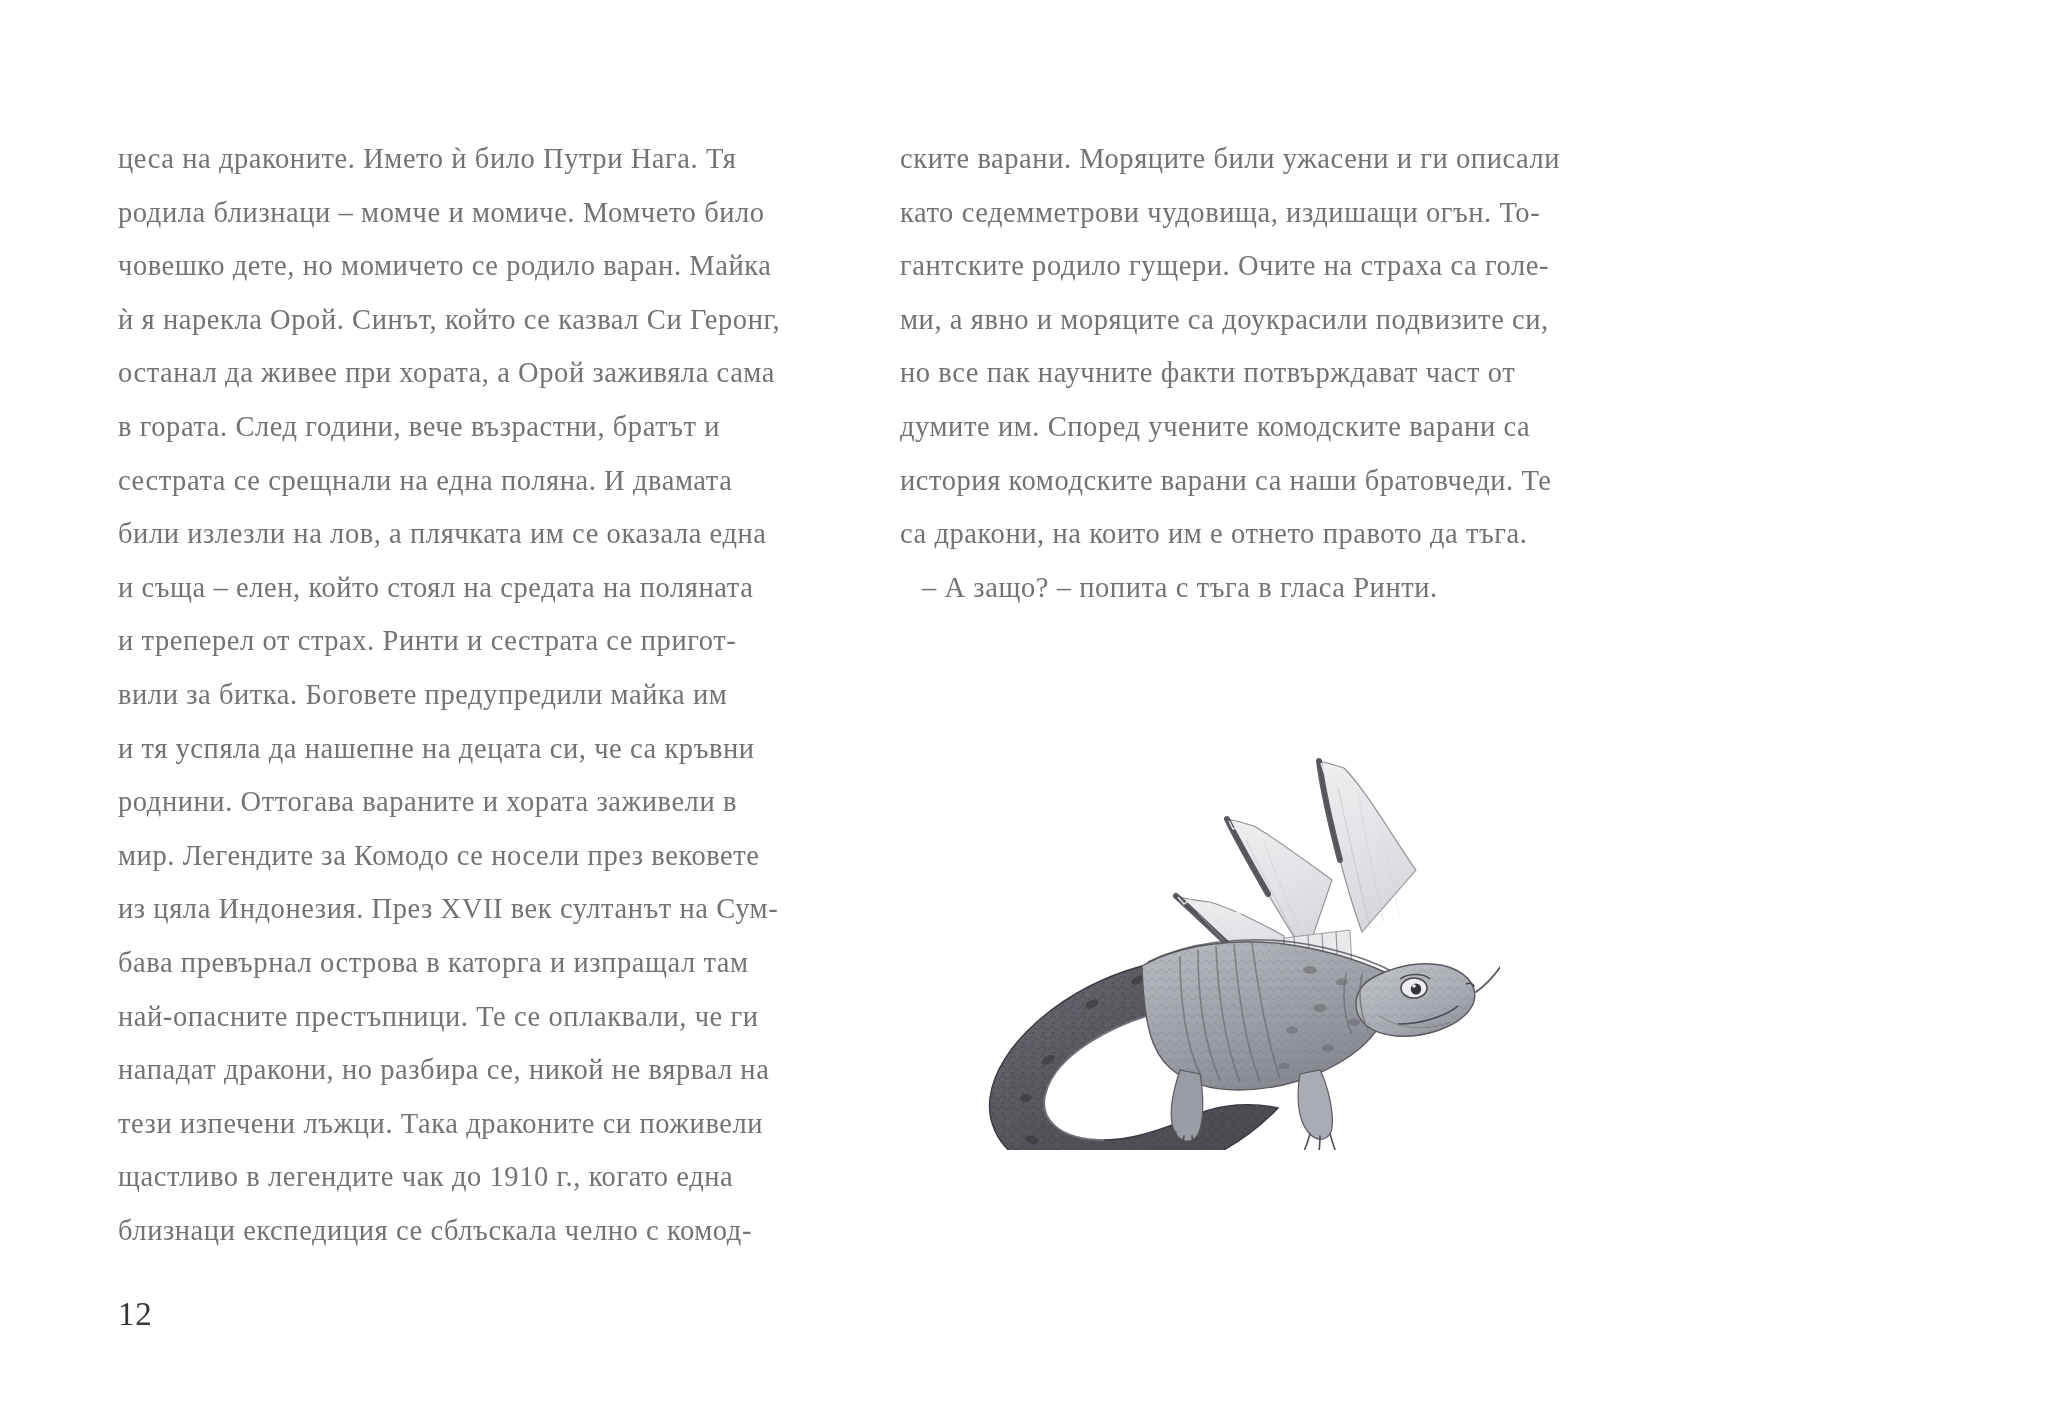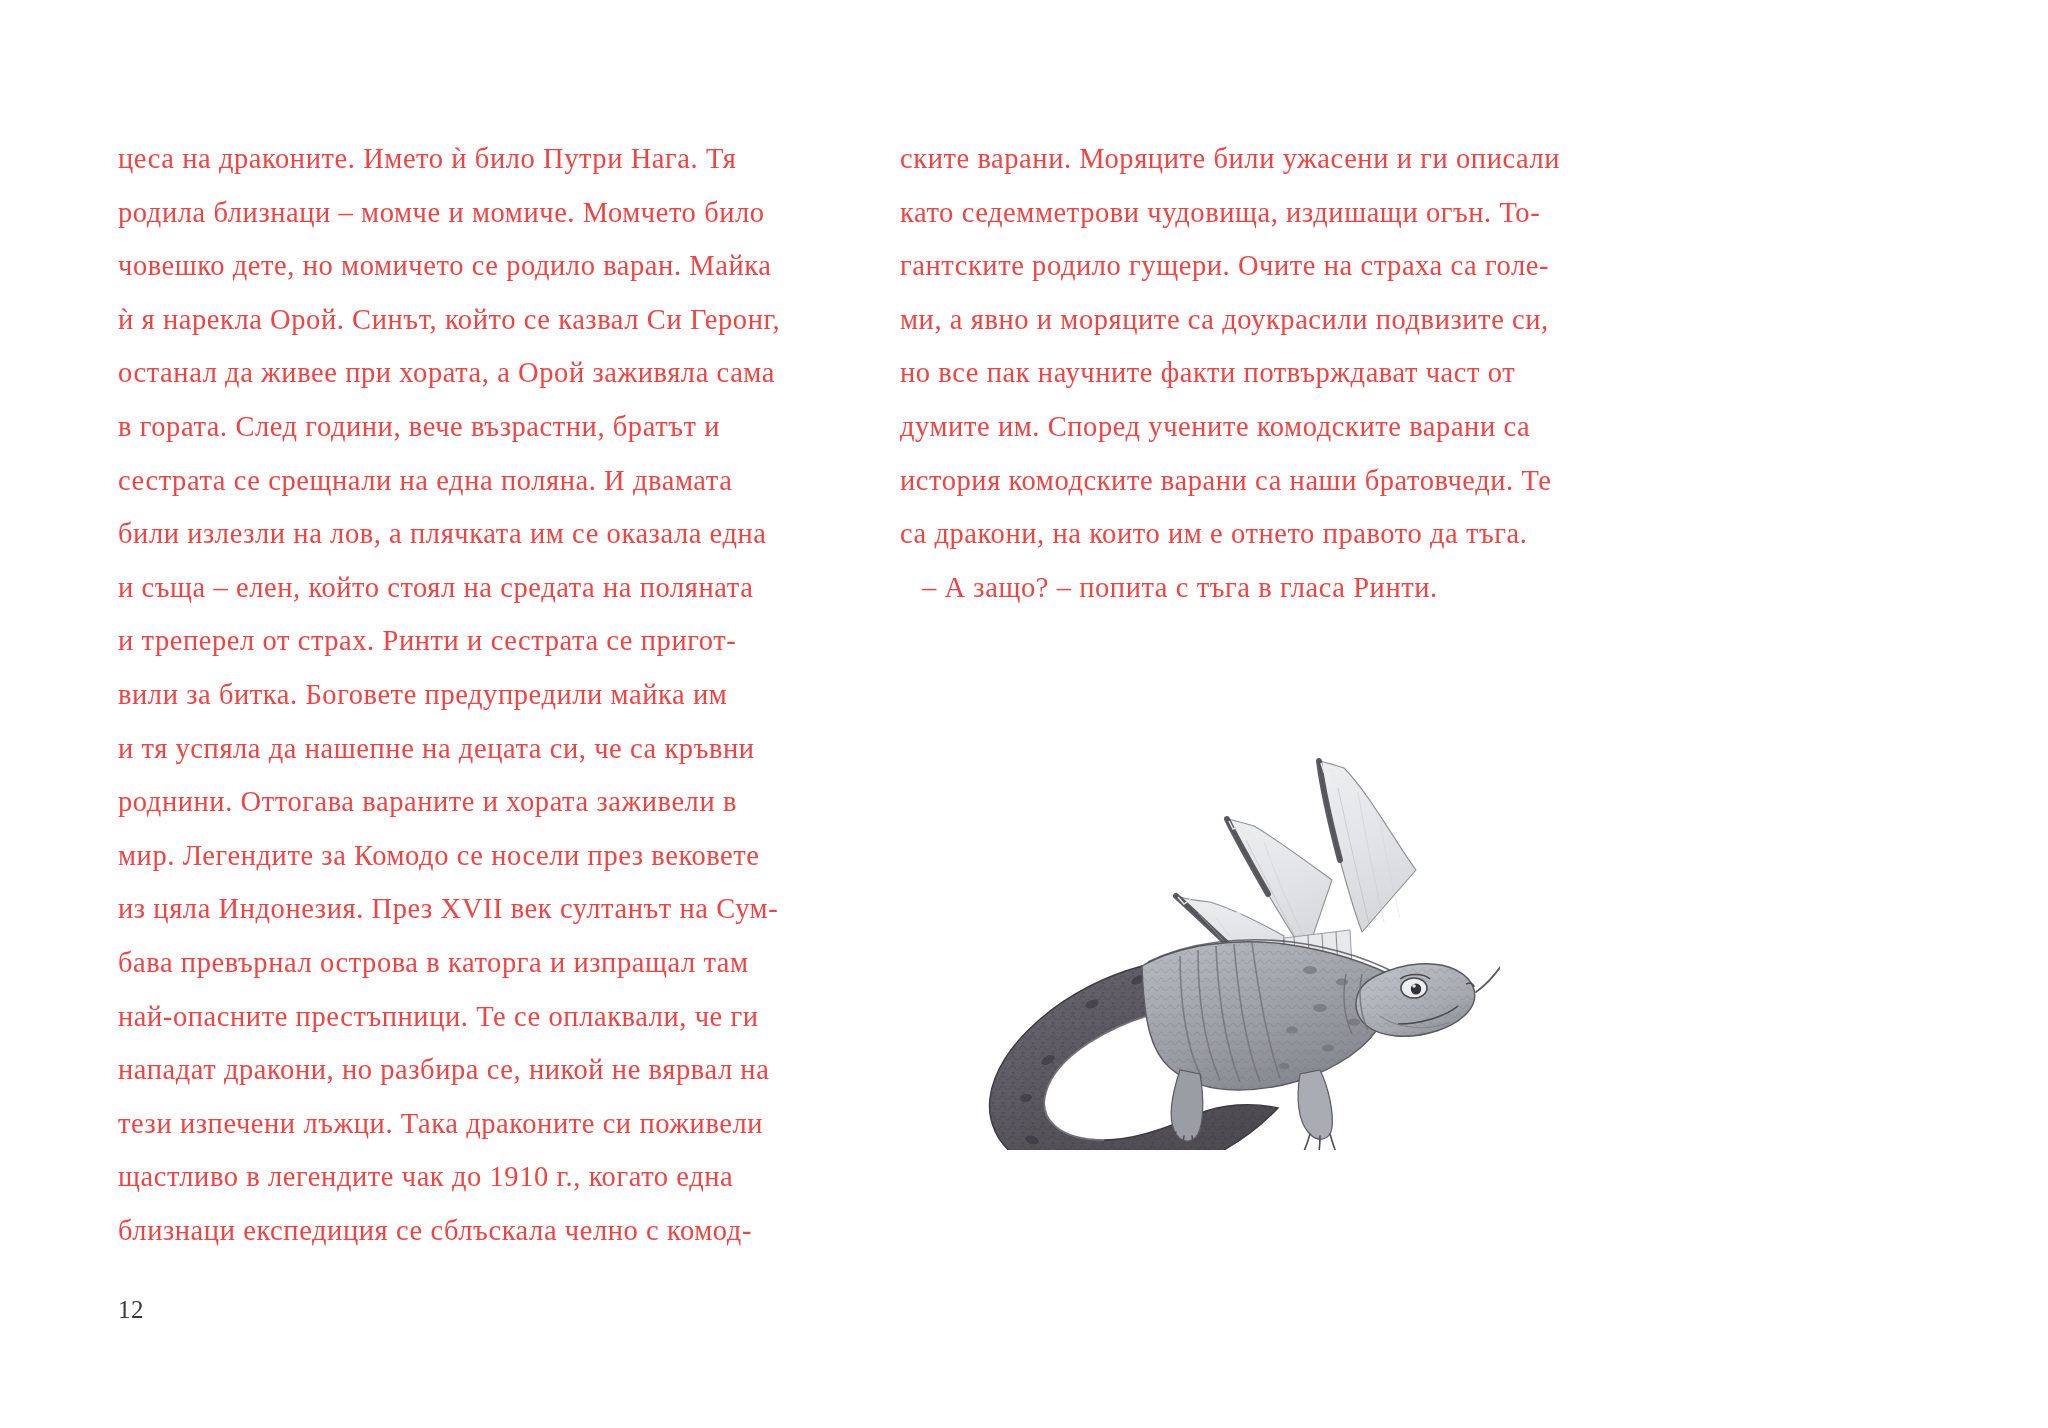--- a/index.html
+++ b/index.html
@@ -28,33 +28,33 @@
     position: absolute;
     top: 132px;
   }
   .column-left  { left: 118px;  width: 566px; }
   .column-right { left: 900px;  width: 570px; }
 
   .body-line {
     font-size: 28.5px;
     line-height: 53.6px;
     letter-spacing: 0.02em;
-    color: #ef4444;
+    color: #737373;
     white-space: pre;
   }
   .body-line.indented {
     padding-left: 22px;
   }
 
   
   .folio {
     position: absolute;
     left: 118px;
     top: 1296px;
-    font-size: 25px;
+    font-size: 33px;
     color: #3b3739;
     letter-spacing: 0.02em;
   }
 
   
   .illustration {
     position: absolute;
     left: 880px;
     top: 730px;
     width: 620px;

